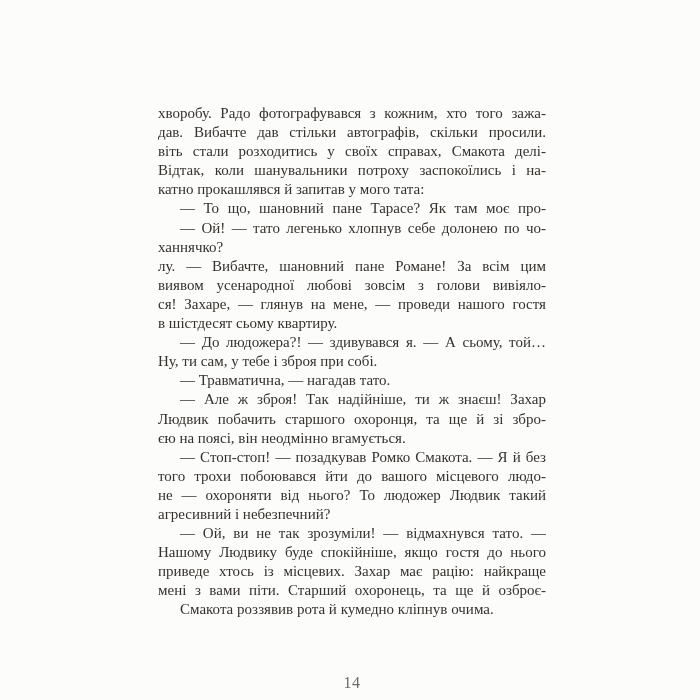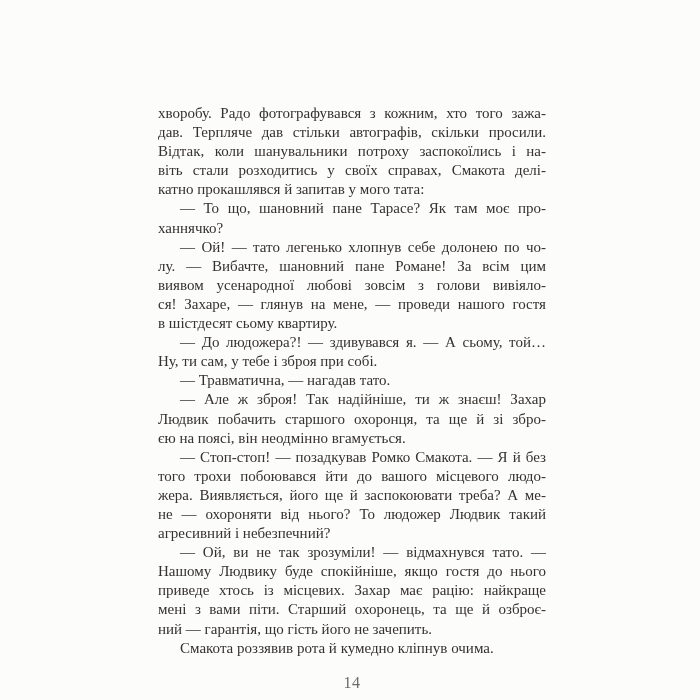--- a/index.html
+++ b/index.html
@@ -52,43 +52,41 @@
     letter-spacing: 0.5px;
     color: var(--page_number, #6b6b6b);
   }
 </style>
 </head>
 <body>
 
 <div class="page">
   <div class="text-block">
       <div class="line">хворобу. Радо фотографувався з кожним, хто того зажа-</div>
-      <div class="line">дав. Терпляче дав стільки автографів, скільки просили.</div>
+      <div class="line">дав. Вибачте дав стільки автографів, скільки просили.</div>
+      <div class="line">віть стали розходитись у своїх справах, Смакота делі-</div>
       <div class="line">Відтак, коли шанувальники потроху заспокоїлись і на-</div>
-      <div class="line">віть стали розходитись у своїх справах, Смакота делі-</div>
       <div class="line end">катно прокашлявся й запитав у мого тата:</div>
       <div class="line indent">— То що, шановний пане Тарасе? Як там моє про-</div>
+      <div class="line indent">— Ой! — тато легенько хлопнув себе долонею по чо-</div>
       <div class="line end">ханнячко?</div>
-      <div class="line indent">— Ой! — тато легенько хлопнув себе долонею по чо-</div>
       <div class="line">лу. — Вибачте, шановний пане Романе! За всім цим</div>
       <div class="line">виявом усенародної любові зовсім з голови вивіяло-</div>
       <div class="line">ся! Захаре, — глянув на мене, — проведи нашого гостя</div>
       <div class="line end">в шістдесят сьому квартиру.</div>
       <div class="line indent">— До людожера?! — здивувався я. — А сьому, той…</div>
       <div class="line end">Ну, ти сам, у тебе і зброя при собі.</div>
       <div class="line end indent">— Травматична, — нагадав тато.</div>
       <div class="line indent">— Але ж зброя! Так надійніше, ти ж знаєш! Захар</div>
       <div class="line">Людвик побачить старшого охоронця, та ще й зі збро-</div>
       <div class="line end">єю на поясі, він неодмінно вгамується.</div>
       <div class="line indent">— Стоп-стоп! — позадкував Ромко Смакота. — Я й без</div>
       <div class="line">того трохи побоювався йти до вашого місцевого людо-</div>
-      <div class="line">жера. Виявляється, його ще й заспокоювати треба? А ме-</div>
       <div class="line">не — охороняти від нього? То людожер Людвик такий</div>
       <div class="line end">агресивний і небезпечний?</div>
       <div class="line indent">— Ой, ви не так зрозуміли! — відмахнувся тато. —</div>
       <div class="line">Нашому Людвику буде спокійніше, якщо гостя до нього</div>
       <div class="line">приведе хтось із місцевих. Захар має рацію: найкраще</div>
       <div class="line">мені з вами піти. Старший охоронець, та ще й озброє-</div>
-      <div class="line end">ний — гарантія, що гість його не зачепить.</div>
       <div class="line end indent">Смакота роззявив рота й кумедно кліпнув очима.</div>
     </div>
   <div class="page-number">14</div>
 </div>
 
 </body></html>

